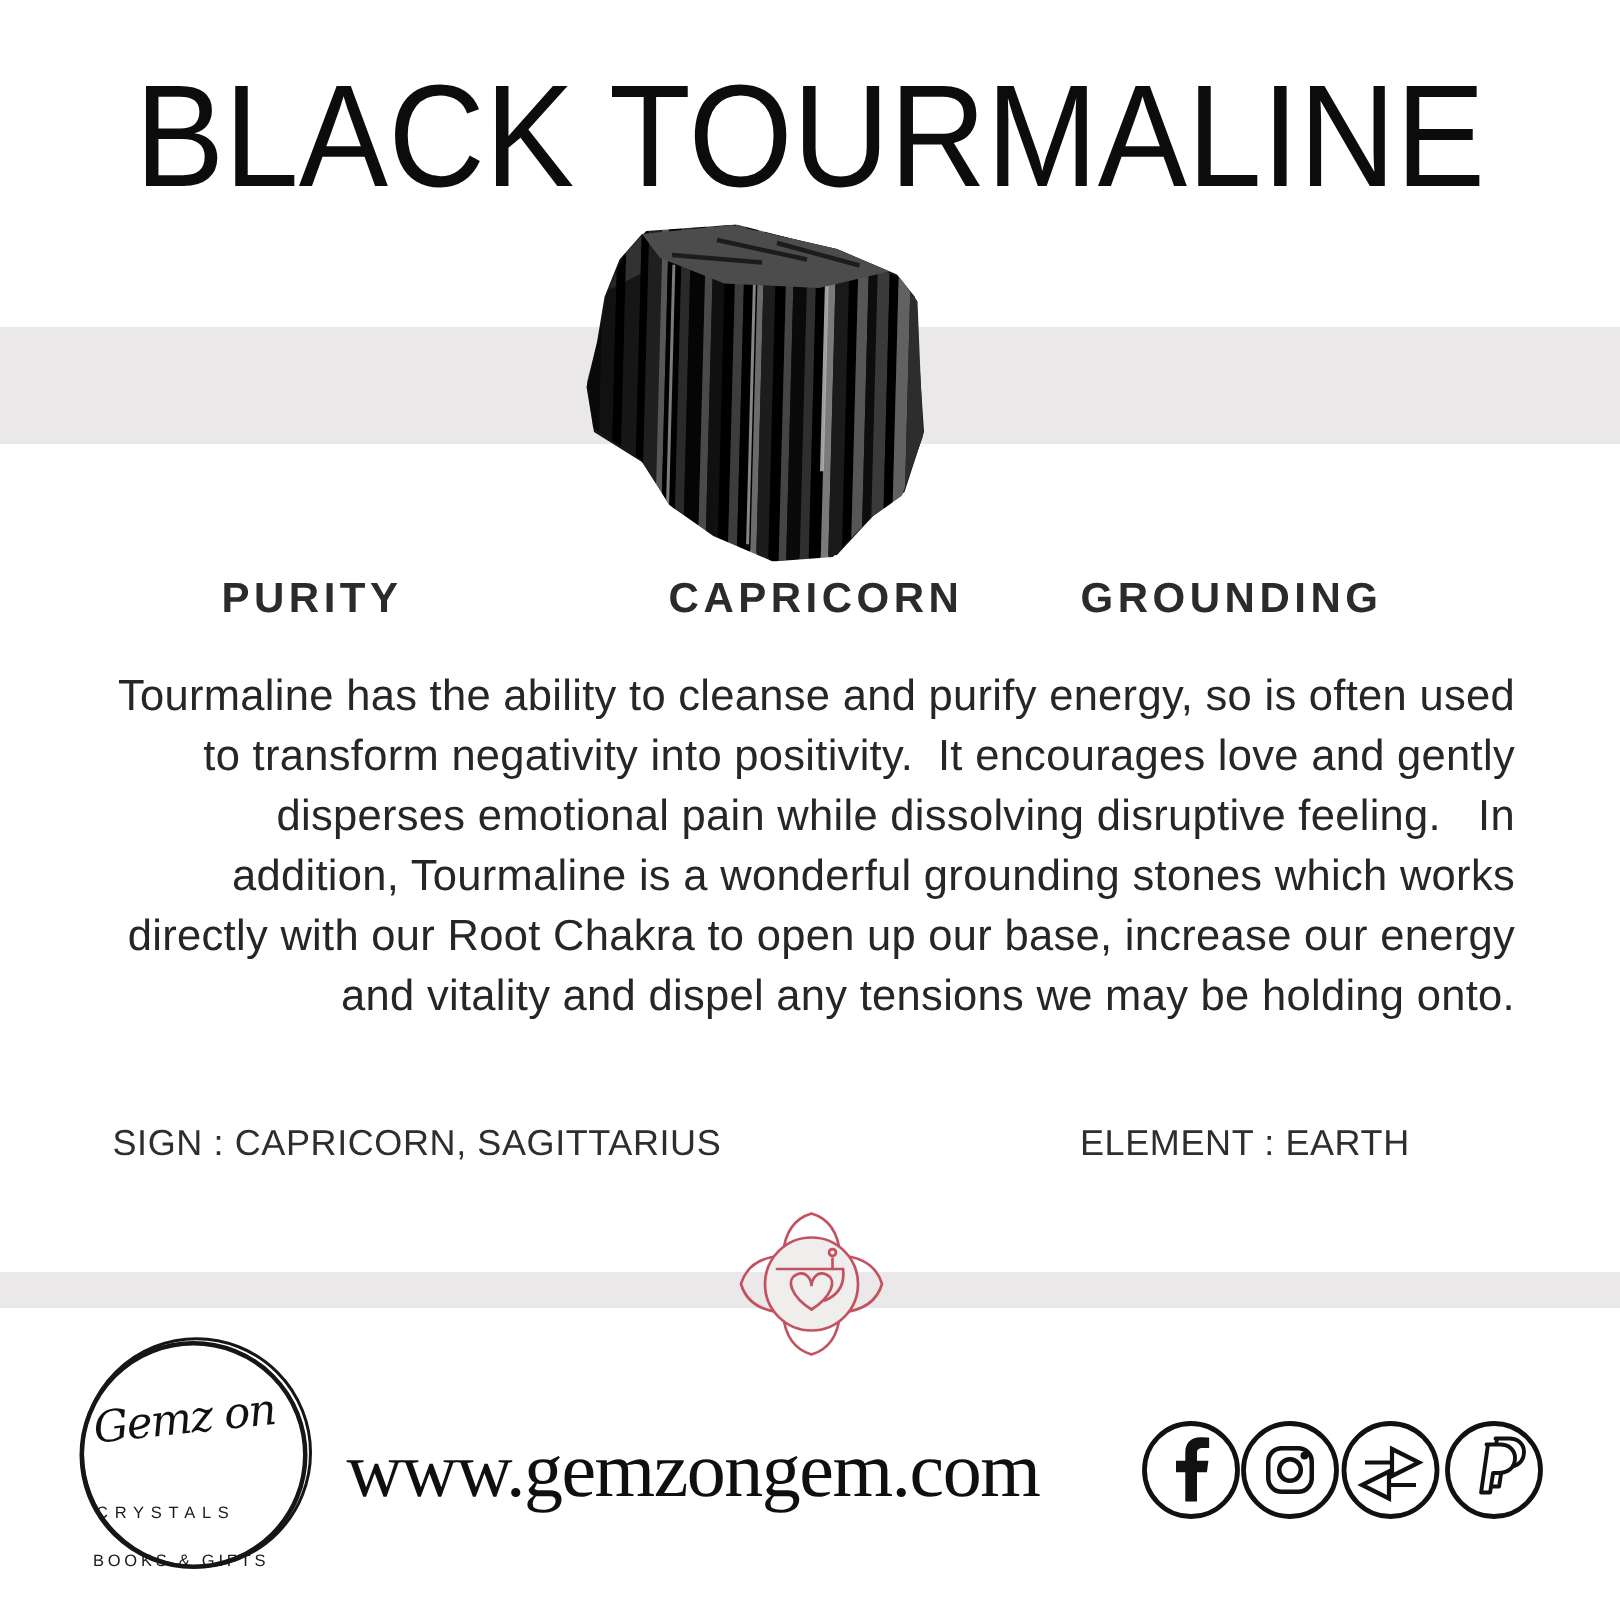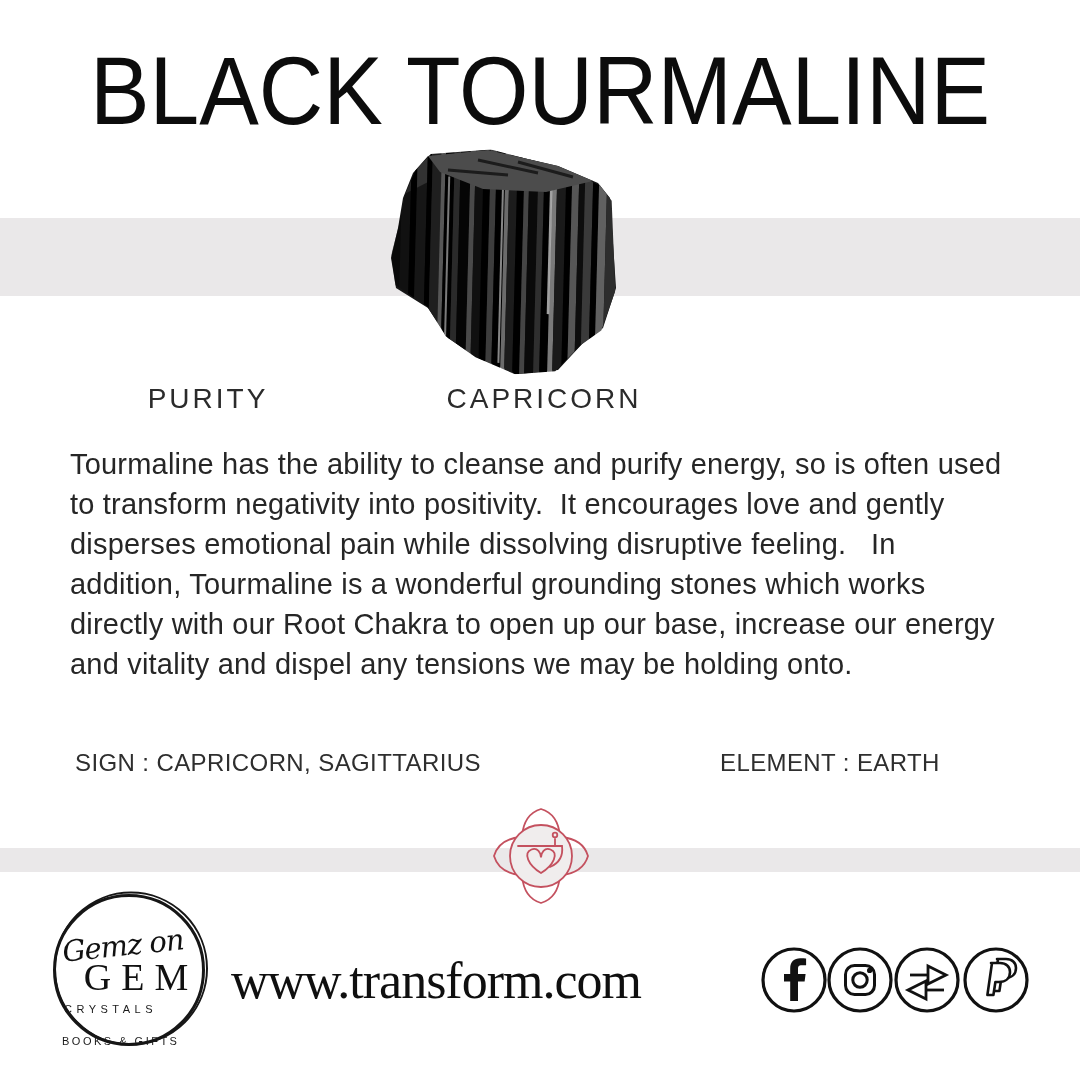--- a/index.html
+++ b/index.html
@@ -16,28 +16,28 @@
   .title-text{
     font-family:"Liberation Sans",sans-serif;
     font-size:97px;font-weight:400;fill:#0c0c0c;
   }
 
   .stone{position:absolute;left:388px;top:148px;}
 
   .keywords{position:absolute;left:0;top:383px;width:1080px;height:30px;}
   .keyword{
     position:absolute;transform:translateX(-50%);
-    font-size:28px;font-weight:400;letter-spacing:3px;color:#2b2b2b;white-space:nowrap;
+    font-size:28px;font-weight:700;letter-spacing:3px;color:#2b2b2b;white-space:nowrap;
   }
   .kw0{left:208px;} .kw1{left:544px;} .kw2{left:821px;}
 
   .para{
     position:absolute;left:70px;top:444px;width:940px;
     font-size:29px;line-height:40px;letter-spacing:0.2px;
-    text-align:left;color:#262626;white-space:pre-wrap;
+    text-align:right;color:#262626;white-space:pre-wrap;
   }
 
   .attr{position:absolute;top:749px;font-size:24px;letter-spacing:0.4px;color:#2e2e2e;white-space:nowrap;}
   .attr.sign{left:75px;}
   .attr.element{left:720px;}
 
   .chakra{position:absolute;left:491px;top:806px;}
 
   
   .logo{
@@ -127,20 +127,21 @@
       <rect x="160" y="15" width="2.5" height="150" fill="#bbbbbb" opacity="0.85"></rect>
       <path d="M3,55 L38,36 L38,228 L3,150 Z" fill="#000000" opacity="0.55"></path>
     </g>
     <path d="M40,8 L100,2 L170,18 L205,33 L158,44 L95,41 L52,24 Z" fill="#4c4c4c"></path>
     <path d="M60,22 L120,27 M90,12 L150,25 M130,14 L185,29" stroke="#1c1c1c" stroke-width="3" fill="none"></path>
   </svg>
 
   <div class="keywords">
     <span class="keyword kw0">PURITY</span>
     <span class="keyword kw1">CAPRICORN</span>
+    <span class="keyword kw2">GROUNDING</span>
   </div>
 
   <div class="para">Tourmaline has the ability to cleanse and purify energy, so is often used to transform negativity into positivity.  It encourages love and gently disperses emotional pain while dissolving disruptive feeling.   In addition, Tourmaline is a wonderful grounding stones which works directly with our Root Chakra to open up our base, increase our energy and vitality and dispel any tensions we may be holding onto.</div>
 
   <div class="attr element">ELEMENT : EARTH</div>
   <div class="attr sign">SIGN : CAPRICORN, SAGITTARIUS</div>
 
   <svg class="chakra" width="100" height="100" viewBox="0 0 100 100">
     <g fill="none" stroke="#c4515f" stroke-width="1.8" stroke-linecap="round">
       <path d="M31,30 Q33,8 50,3 Q67,8 69,30"></path>
@@ -155,26 +156,25 @@
       <path d="M27,40 L71,40"></path>
       <path d="M64,40 L64,33"></path>
       <circle cx="64" cy="29" r="2.3"></circle>
       <path d="M50,67 C37,59 32,47 40.5,43.5 C46.5,41 50,47 50,51.5 C50,47 53.5,41 59.5,43.5 C68,47 63,59 50,67"></path>
       <path d="M71,40 Q73,55 59,61"></path>
     </g>
   </svg>
 
   <div class="logo">
     <div class="logo-script">Gemz on</div>
-    <div class="logo-name">GEM</div>
     <div class="logo-sub1">CRYSTALS</div>
     <div class="logo-sub2">BOOKS &amp; GIFTS</div>
   </div>
 
-  <div class="website">www.transform.com</div>
+  <div class="website">www.gemzongem.com</div>
 
   <svg class="social s0" width="72" height="72" viewBox="0 0 72 72">
     <circle cx="36" cy="36" r="31" fill="none" stroke="#111" stroke-width="3.2"></circle>
     <path d="M40 57 V37.5 h6.6 l1-7.6 H40 v-4.9 c0-2.2 0.6-3.7 3.8-3.7 h4.3 v-6.8 C47.3 14.4 45 14.2 42.2 14.2 c-6 0-10 3.6-10 10.2 v5.5 H26 v7.6 h6.2 V57 Z" fill="#111"></path>
   </svg>
   <svg class="social s1" width="72" height="72" viewBox="0 0 72 72">
     <circle cx="36" cy="36" r="31" fill="none" stroke="#111" stroke-width="3.2"></circle>
     <rect x="21.5" y="21.5" width="29" height="29" rx="9" fill="none" stroke="#111" stroke-width="3"></rect>
     <circle cx="36" cy="36" r="7.2" fill="none" stroke="#111" stroke-width="3"></circle>
     <circle cx="45.6" cy="26.4" r="2.6" fill="#111"></circle>

